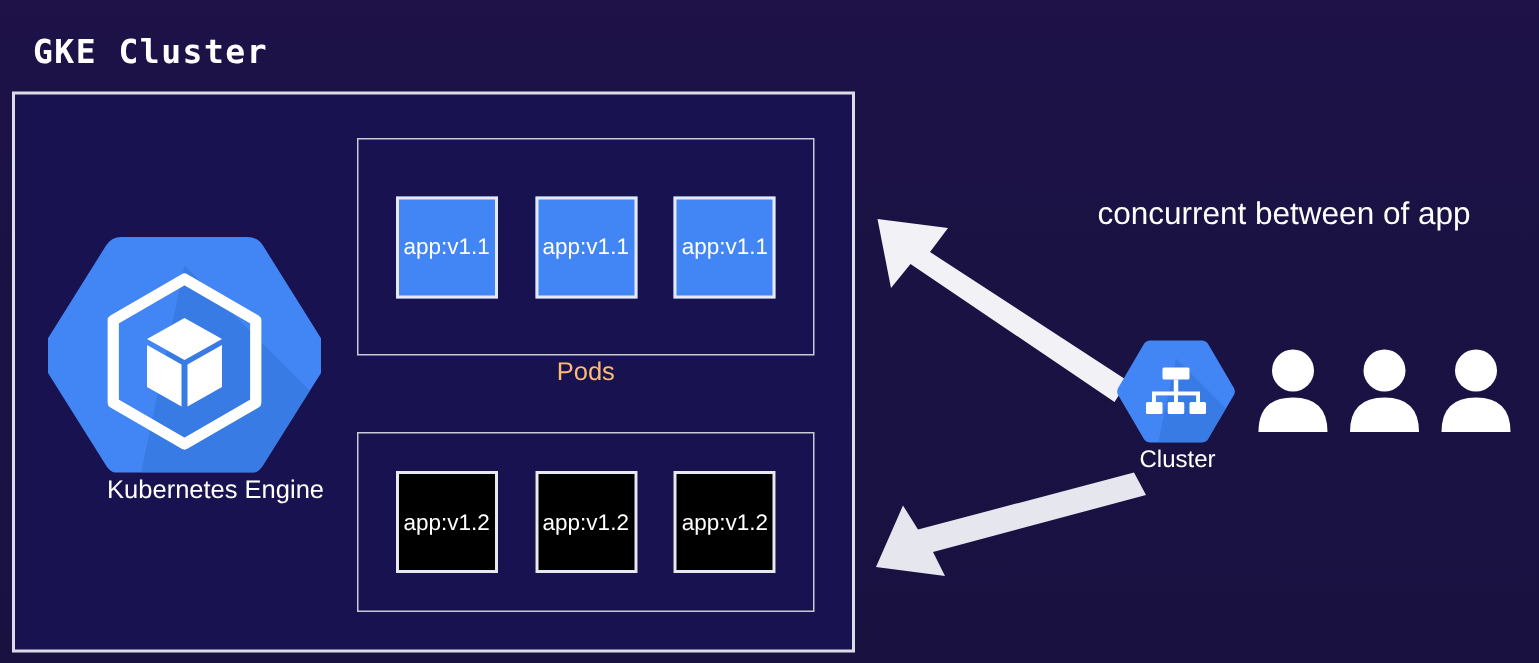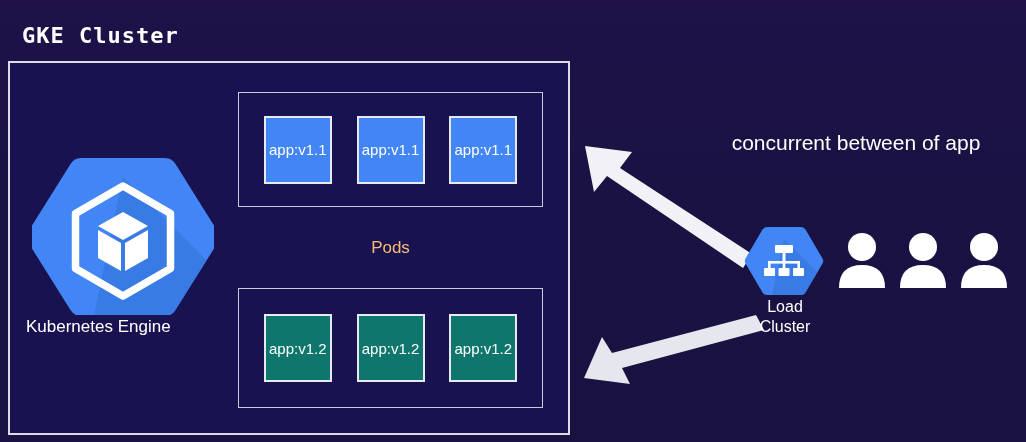--- a/index.html
+++ b/index.html
@@ -61,34 +61,34 @@
     left: 6px;
     top: 5px;
     width: 182px;
     height: 160px;
   }
   #gke-engine .label {
     position: absolute;
     left: 0;
     top: 167px;
     width: 190px;
-    text-align: left;
+    text-align: right;
     color: #ffffff;
     font-size: 17px;
     white-space: nowrap;
   }
 
   
   .pod-group {
     position: absolute;
     border: 1.5px solid #c9c9d8;
     box-sizing: border-box;
     background: transparent;
   }
-  #pod-group-v11 { left: 238px; top: 92px;  width: 305px; height: 115px; }
+  #pod-group-v11 { left: 238px; top: 92px;  width: 305px; height: 145px; }
   #pod-group-v12 { left: 238px; top: 288px; width: 305px; height: 120px; }
 
   .pod-row {
     position: absolute;
     left: 0; top: 0; right: 0; bottom: 0;
     display: flex;
     align-items: center;
     justify-content: space-evenly;
   }
   .pod-box {
@@ -98,21 +98,21 @@
     box-sizing: border-box;
     display: flex;
     align-items: center;
     justify-content: center;
     color: #ffffff;
     font-size: 15px;
     white-space: nowrap;
     line-height: 1;
   }
   .pod-box.v11 { background: #4285f4; }
-  .pod-box.v12 { background: #0f766e; }
+  .pod-box.v12 { background: #000000; }
 
   #pods-label {
     position: absolute;
     left: 238px;
     top: 238px;
     width: 305px;
     text-align: center;
     color: #fdba74;
     font-size: 17px;
   }
@@ -266,21 +266,20 @@
         <rect x="24" y="36" width="32" height="2.6" fill="#ffffff"></rect>
         <rect x="24" y="38" width="2.6" height="6" fill="#ffffff"></rect>
         <rect x="38.7" y="38" width="2.6" height="6" fill="#ffffff"></rect>
         <rect x="53.4" y="38" width="2.6" height="6" fill="#ffffff"></rect>
         <rect x="20" y="43" width="11" height="8" rx="1" fill="#ffffff"></rect>
         <rect x="34.5" y="43" width="11" height="8" rx="1" fill="#ffffff"></rect>
         <rect x="49" y="43" width="11" height="8" rx="1" fill="#ffffff"></rect>
       </svg>
     </div>
     <div class="label">
-      <span class="line">Load</span>
       <span class="line">Cluster</span>
     </div>
   </div>
 
   <div id="users">
     <span class="user-icon">
       <svg width="48" height="56" viewBox="0 0 48 56" xmlns="http://www.w3.org/2000/svg">
         <circle cx="24" cy="15" r="14" fill="#ffffff"></circle>
         <path d="M 1 56 Q 1 33 24 33 Q 47 33 47 56 Z" fill="#ffffff"></path>
       </svg>

